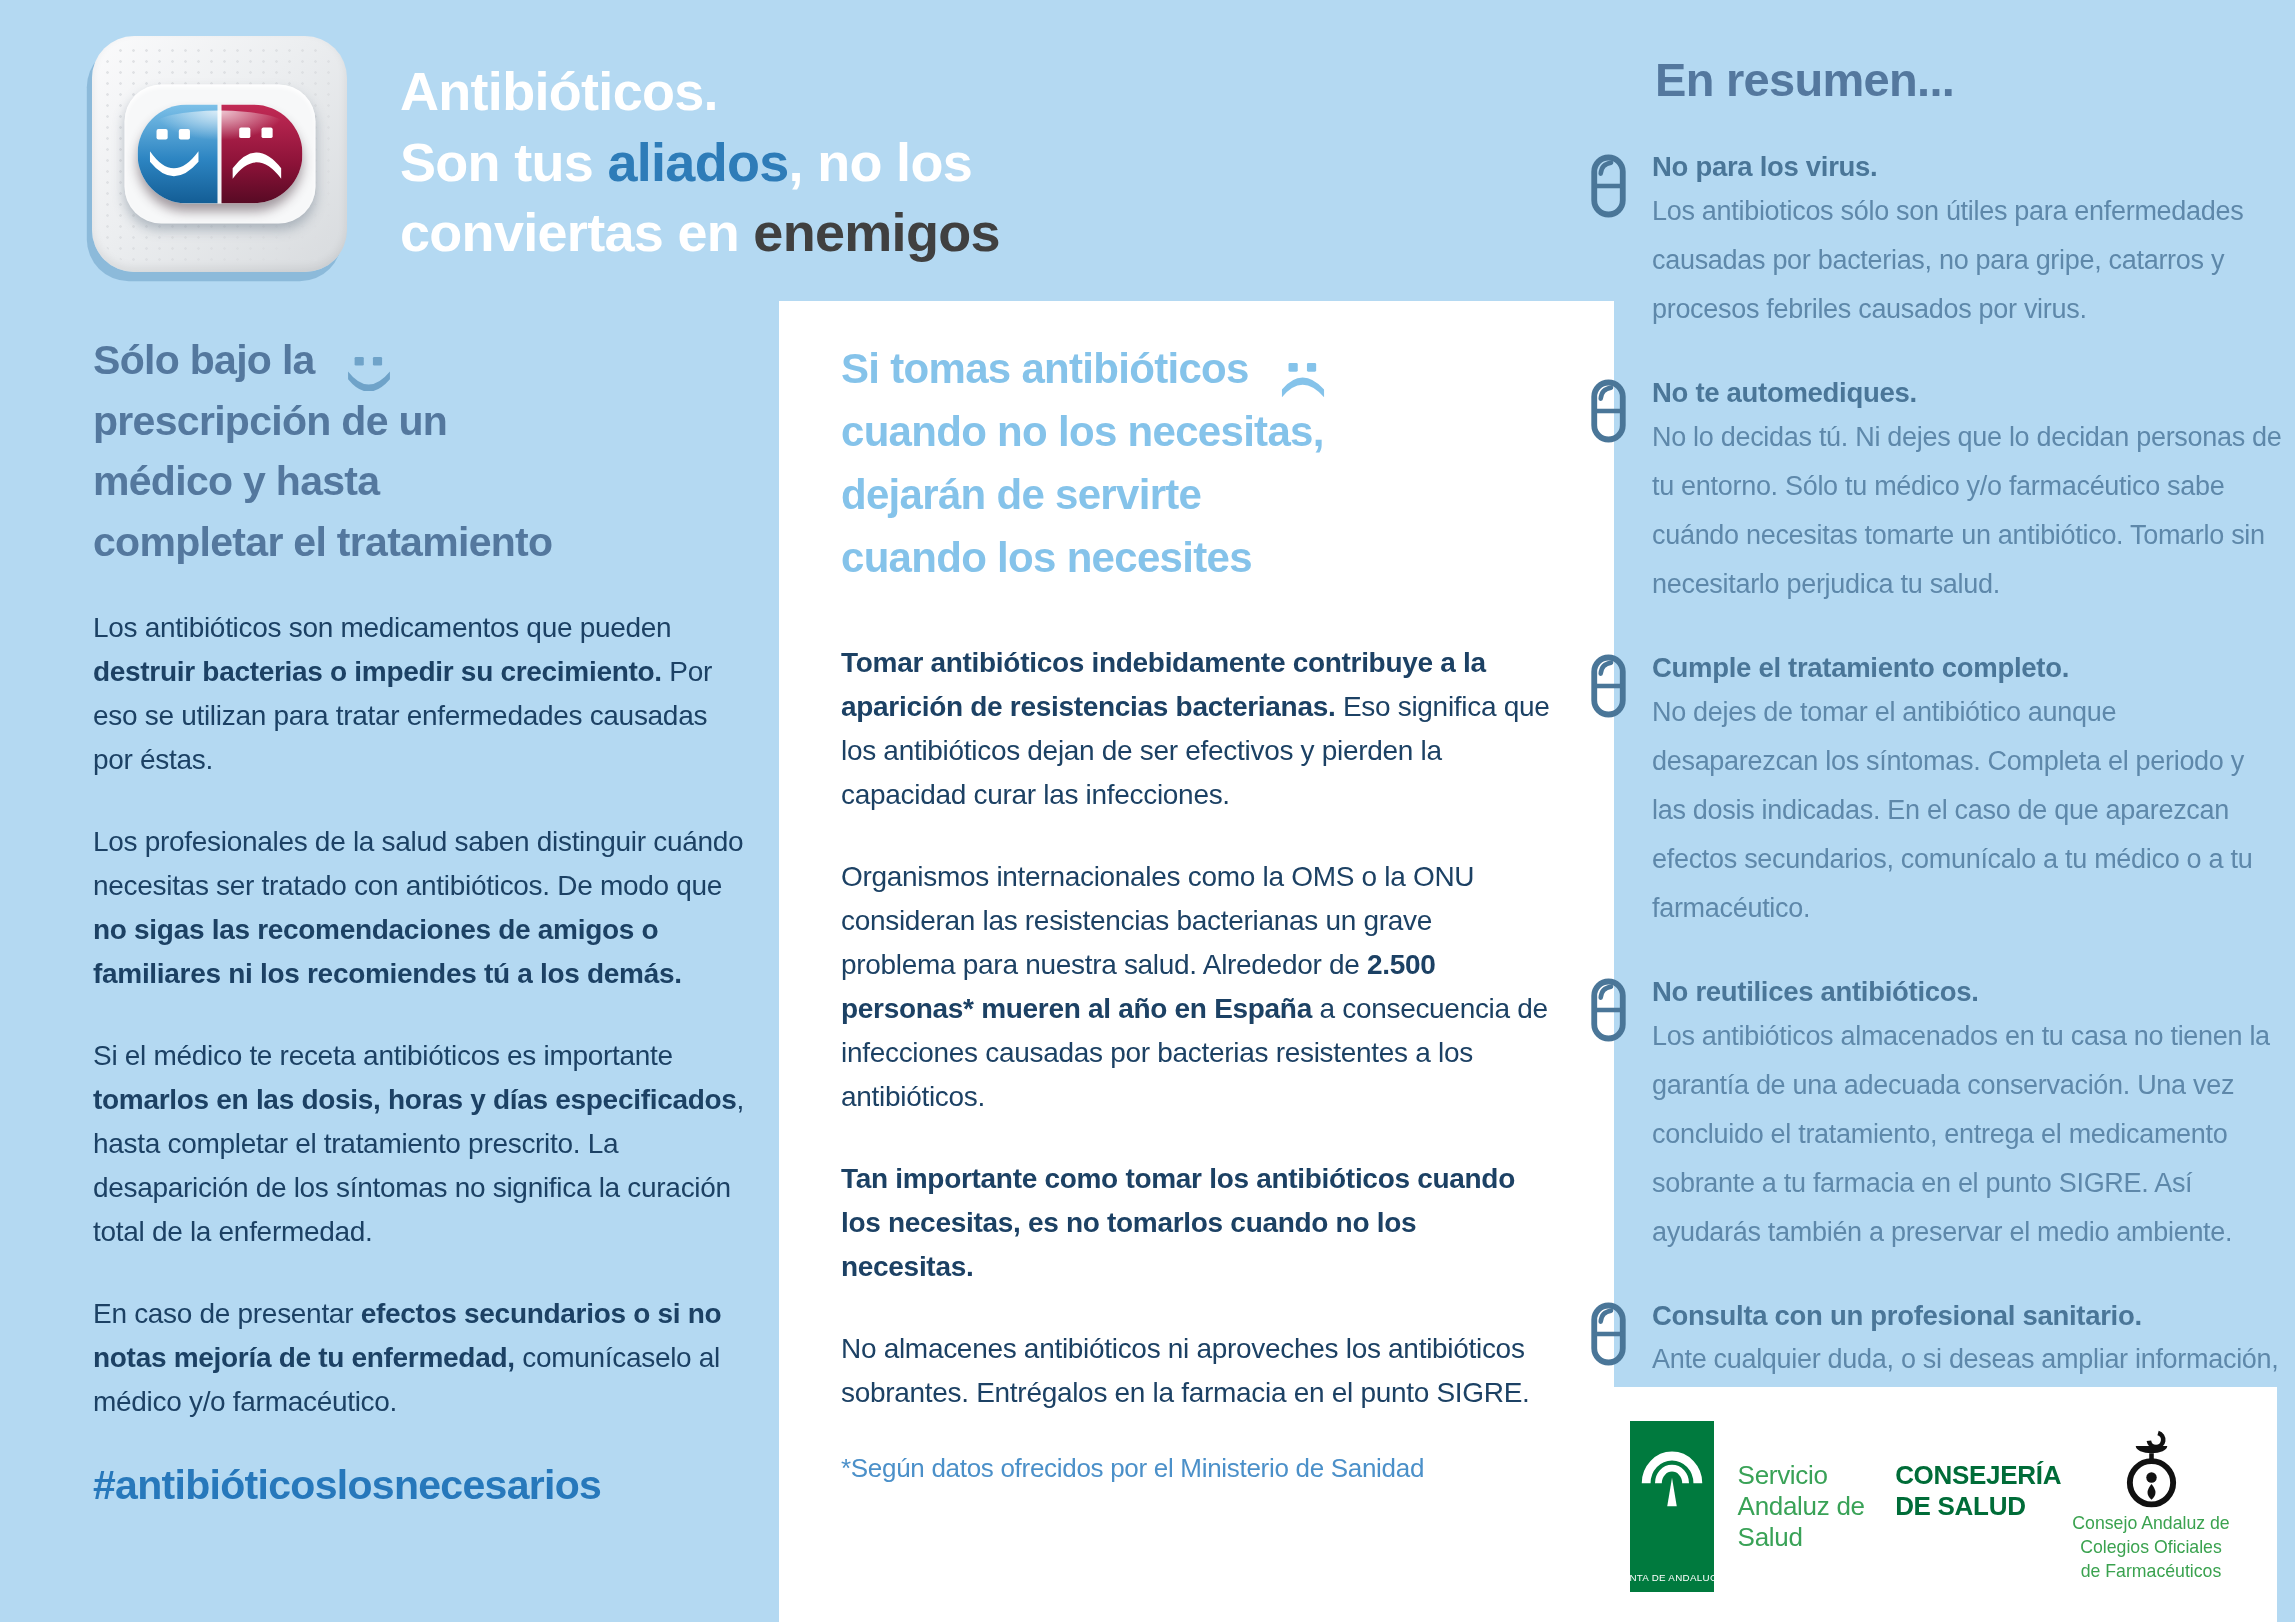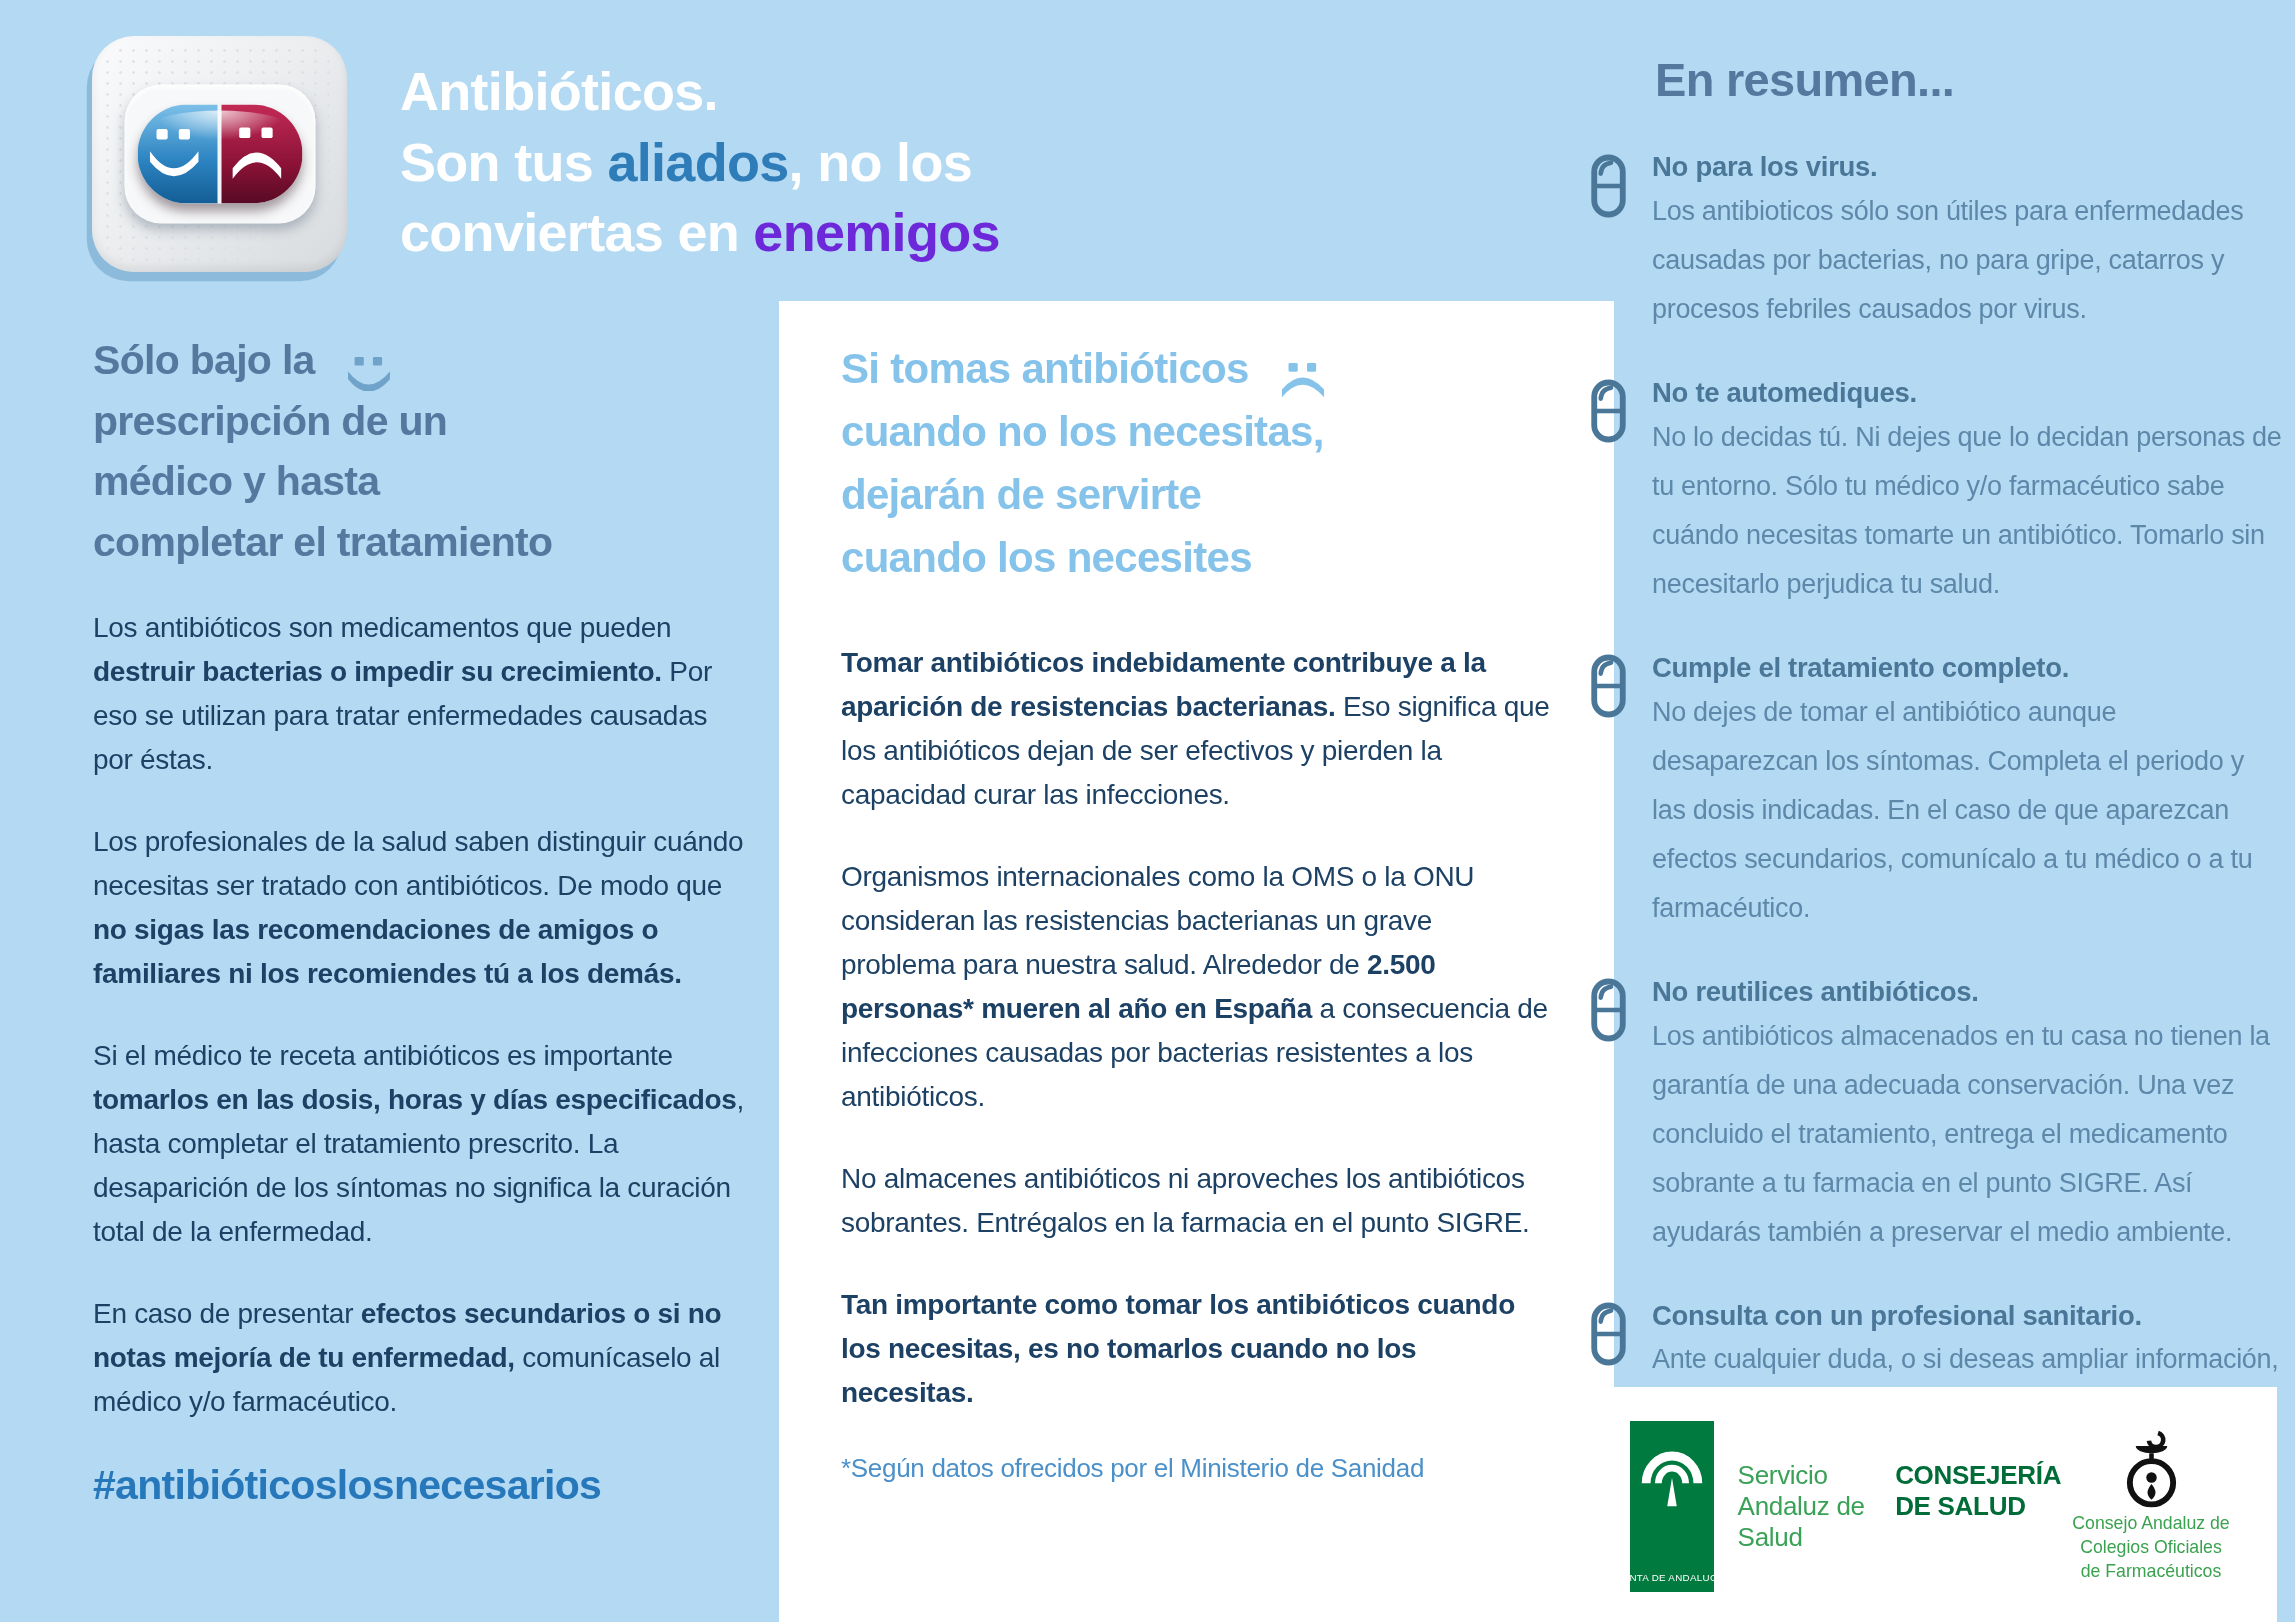--- a/index.html
+++ b/index.html
@@ -38,21 +38,21 @@
   .capsule svg{position:absolute;left:50%;top:50%;transform:translate(-50%,-50%);}
   .capsule .gloss{position:absolute;left:10%;top:6%;width:80%;height:30%;
     border-radius:50%;background:radial-gradient(ellipse at 50% 0%,rgba(255,255,255,.75),rgba(255,255,255,0) 70%);}
   
   .main-title{
     position:absolute;left:400px;top:56px;width:1152px;
     font-size:54px;font-weight:700;line-height:1.31;color:#ffffff;
     letter-spacing:-0.7px;
   }
   .accent-blue{color:#2e7cb8;}
-  .accent-maroon{color:#6d28d9;}
+  .accent-maroon{color:#404040;}
   
   .left-col{position:absolute;left:93px;top:330px;width:661px;}
   .col-heading{font-size:41px;font-weight:700;color:#54789e;line-height:1.48;letter-spacing:-0.7px;}
   .heading-row{display:flex;align-items:flex-end;gap:29px;}
   .body-p{font-size:28px;line-height:44px;color:#1c4164;margin:0 0 38px 0;letter-spacing:-0.3px;}
   .body-p b{font-weight:700;}
   .left-col .col-heading{margin-bottom:33px;}
   .hashtag{font-size:41px;font-weight:700;color:#2778bb;letter-spacing:-0.7px;margin-top:7.9px;}
   
   .mid-panel{
@@ -155,22 +155,22 @@
         <rect x="44" y="0" width="14" height="13" rx="2" fill="#85c3ea"></rect>
         <path d="M6 52 Q37 14 70 52 L70 40 Q37 4 6 40 Z" fill="#85c3ea"></path>
       </svg>
     </div>
     <div>cuando no los necesitas,</div>
     <div>dejarán de servirte</div>
     <div>cuando los necesites</div>
   </div>
   <p class="body-p"><b>Tomar antibióticos indebidamente contribuye a la aparición de resistencias bacterianas.</b><span> Eso significa que los antibióticos dejan de ser efectivos y pierden la capacidad curar las infecciones.</span></p>
   <p class="body-p"><span>Organismos internacionales como la OMS o la ONU consideran las resistencias bacterianas un grave problema para nuestra salud. Alrededor de </span><b>2.500 personas* mueren al año en España</b><span> a consecuencia de infecciones causadas por bacterias resistentes a los antibióticos.</span></p>
+  <p class="body-p"><b>Tan importante como tomar los antibióticos cuando los necesitas, es  no tomarlos cuando no los necesitas.</b></p>
   <p class="body-p"><span>No almacenes antibióticos ni aproveches los antibióticos sobrantes. Entrégalos en la farmacia en el punto SIGRE.</span></p>
-  <p class="body-p"><b>Tan importante como tomar los antibióticos cuando los necesitas, es  no tomarlos cuando no los necesitas.</b></p>
   <div class="footnote">*Según datos ofrecidos por el Ministerio de Sanidad</div>
 </div>
 
 <div class="right-col">
   <div class="summary-title">En resumen...</div>
 
   <div class="summary-item">
     <svg class="pill-icon" width="35" height="64" viewBox="0 0 54 98">
       <rect x="5" y="5" width="44" height="88" rx="22" fill="none" stroke="#4a7698" stroke-width="9"></rect>
       <line x1="5" y1="49" x2="49" y2="49" stroke="#4a7698" stroke-width="7"></line>

